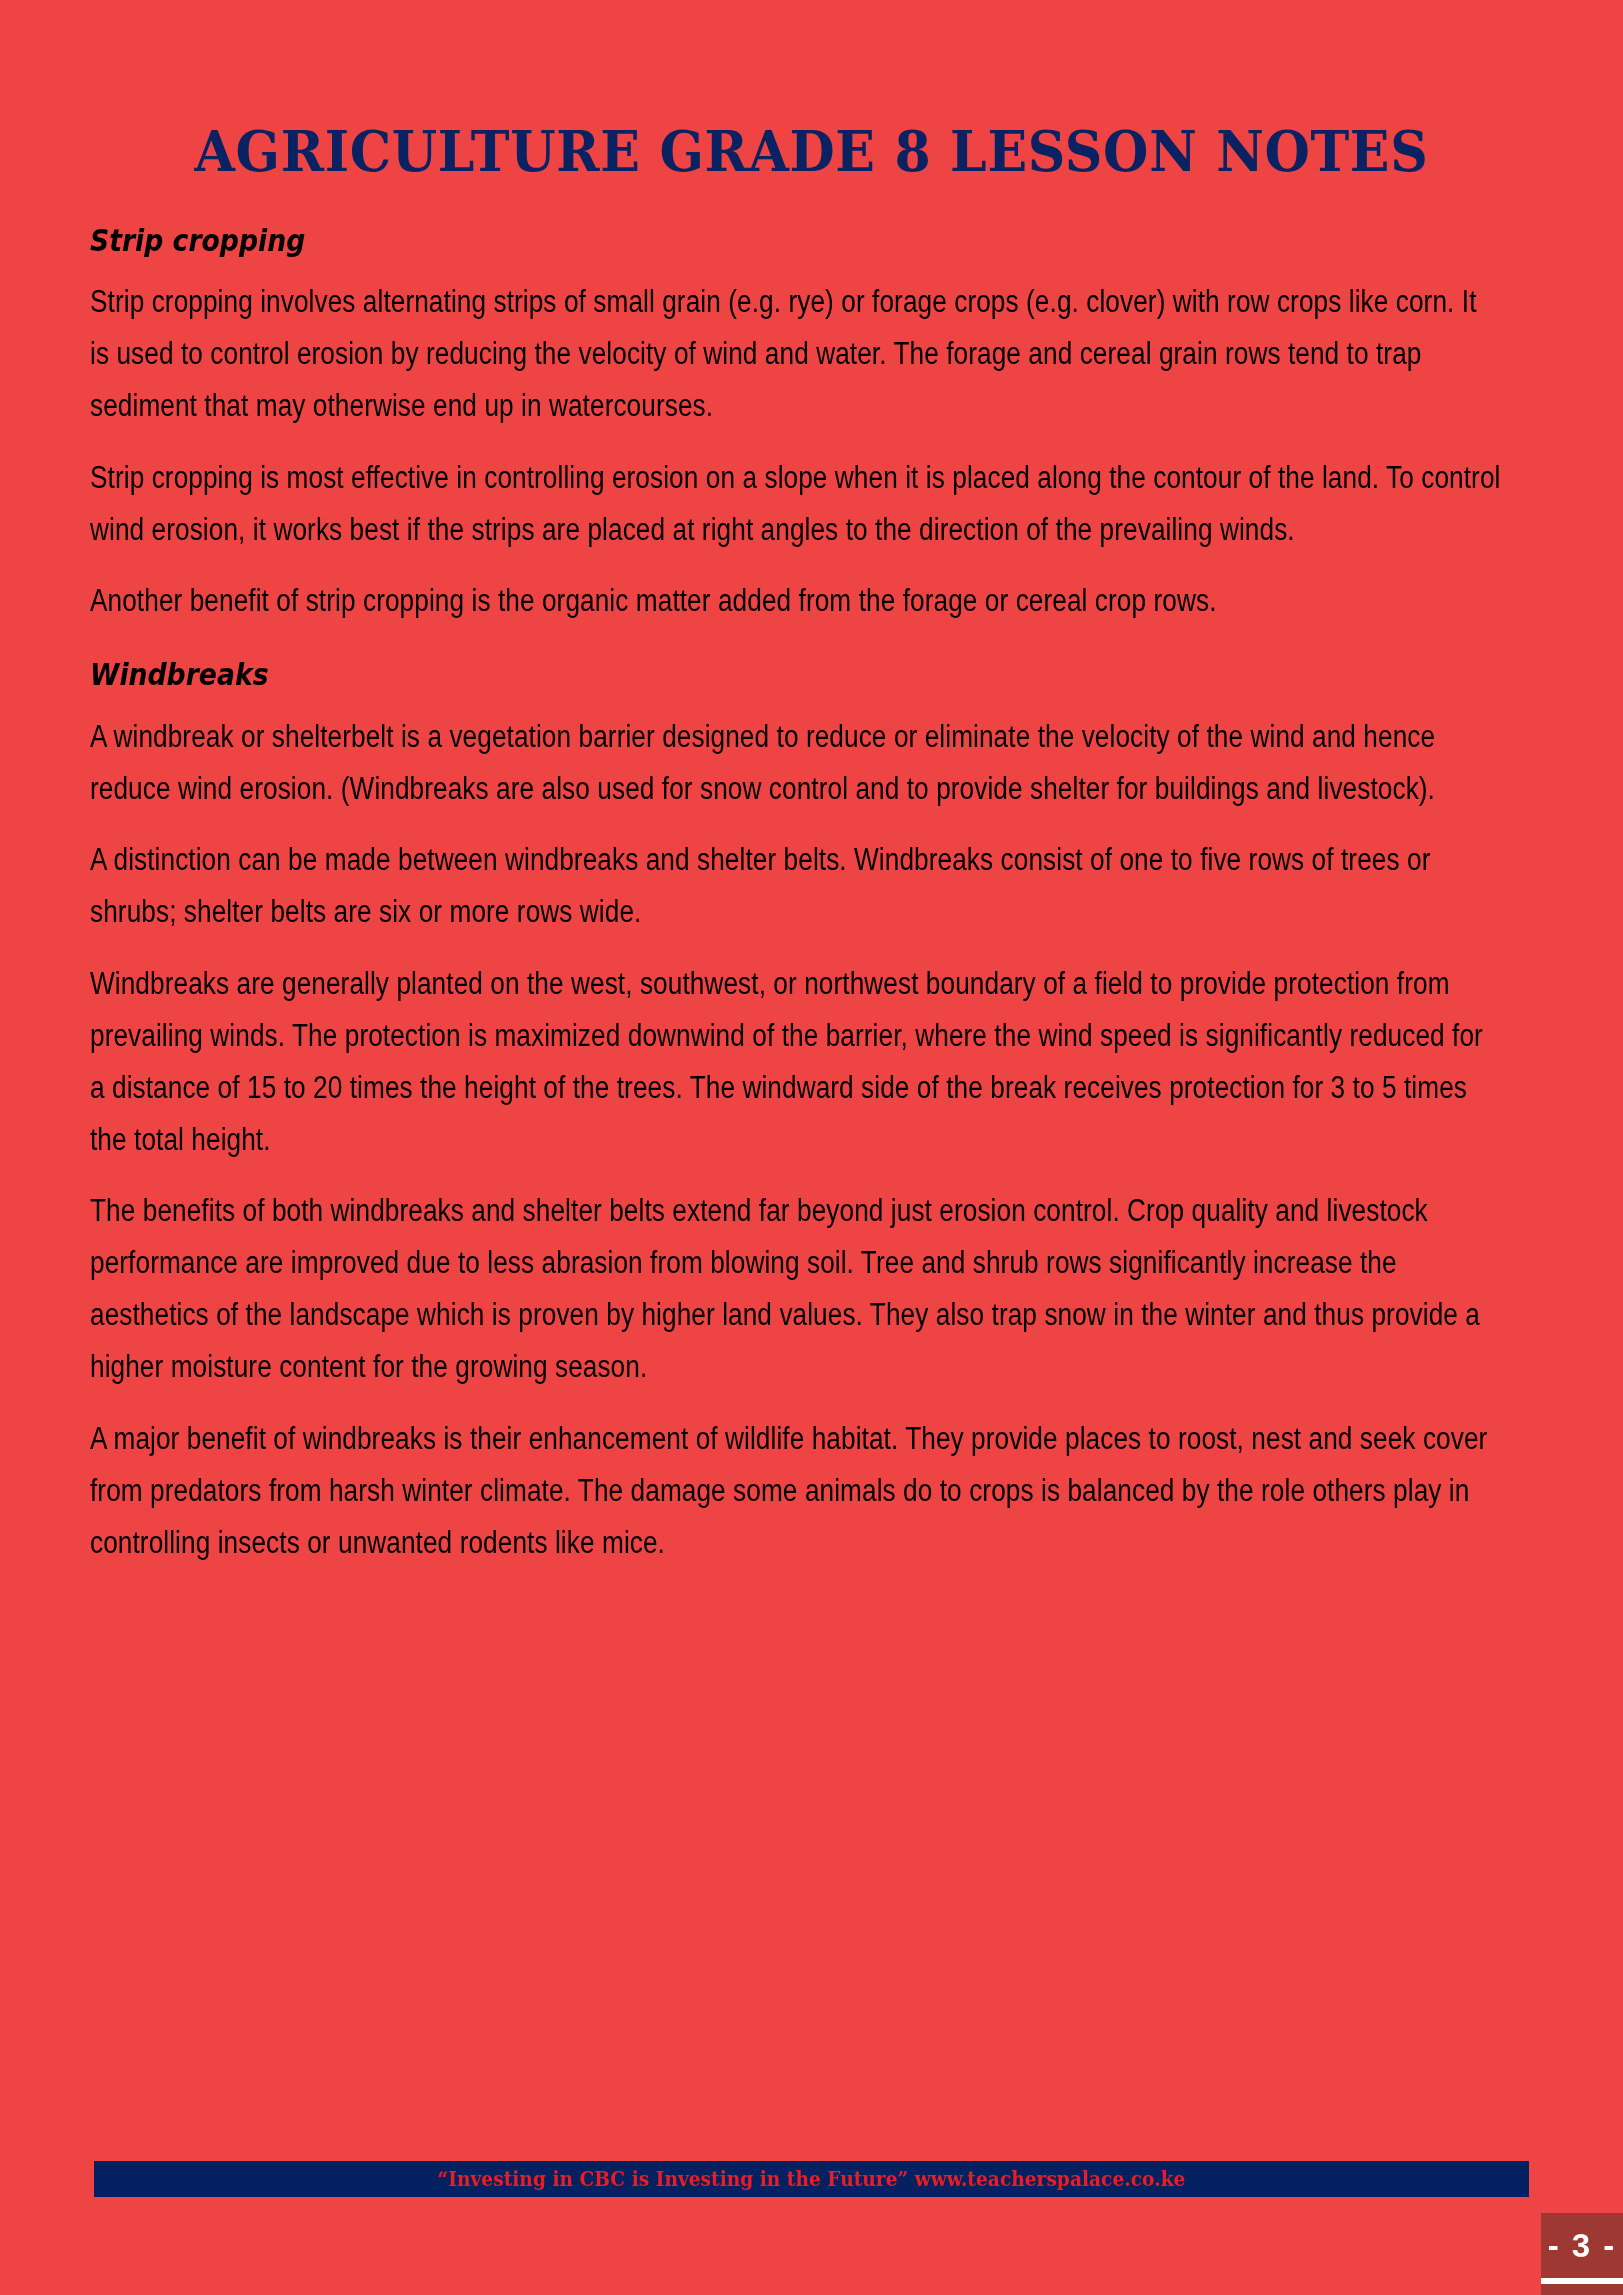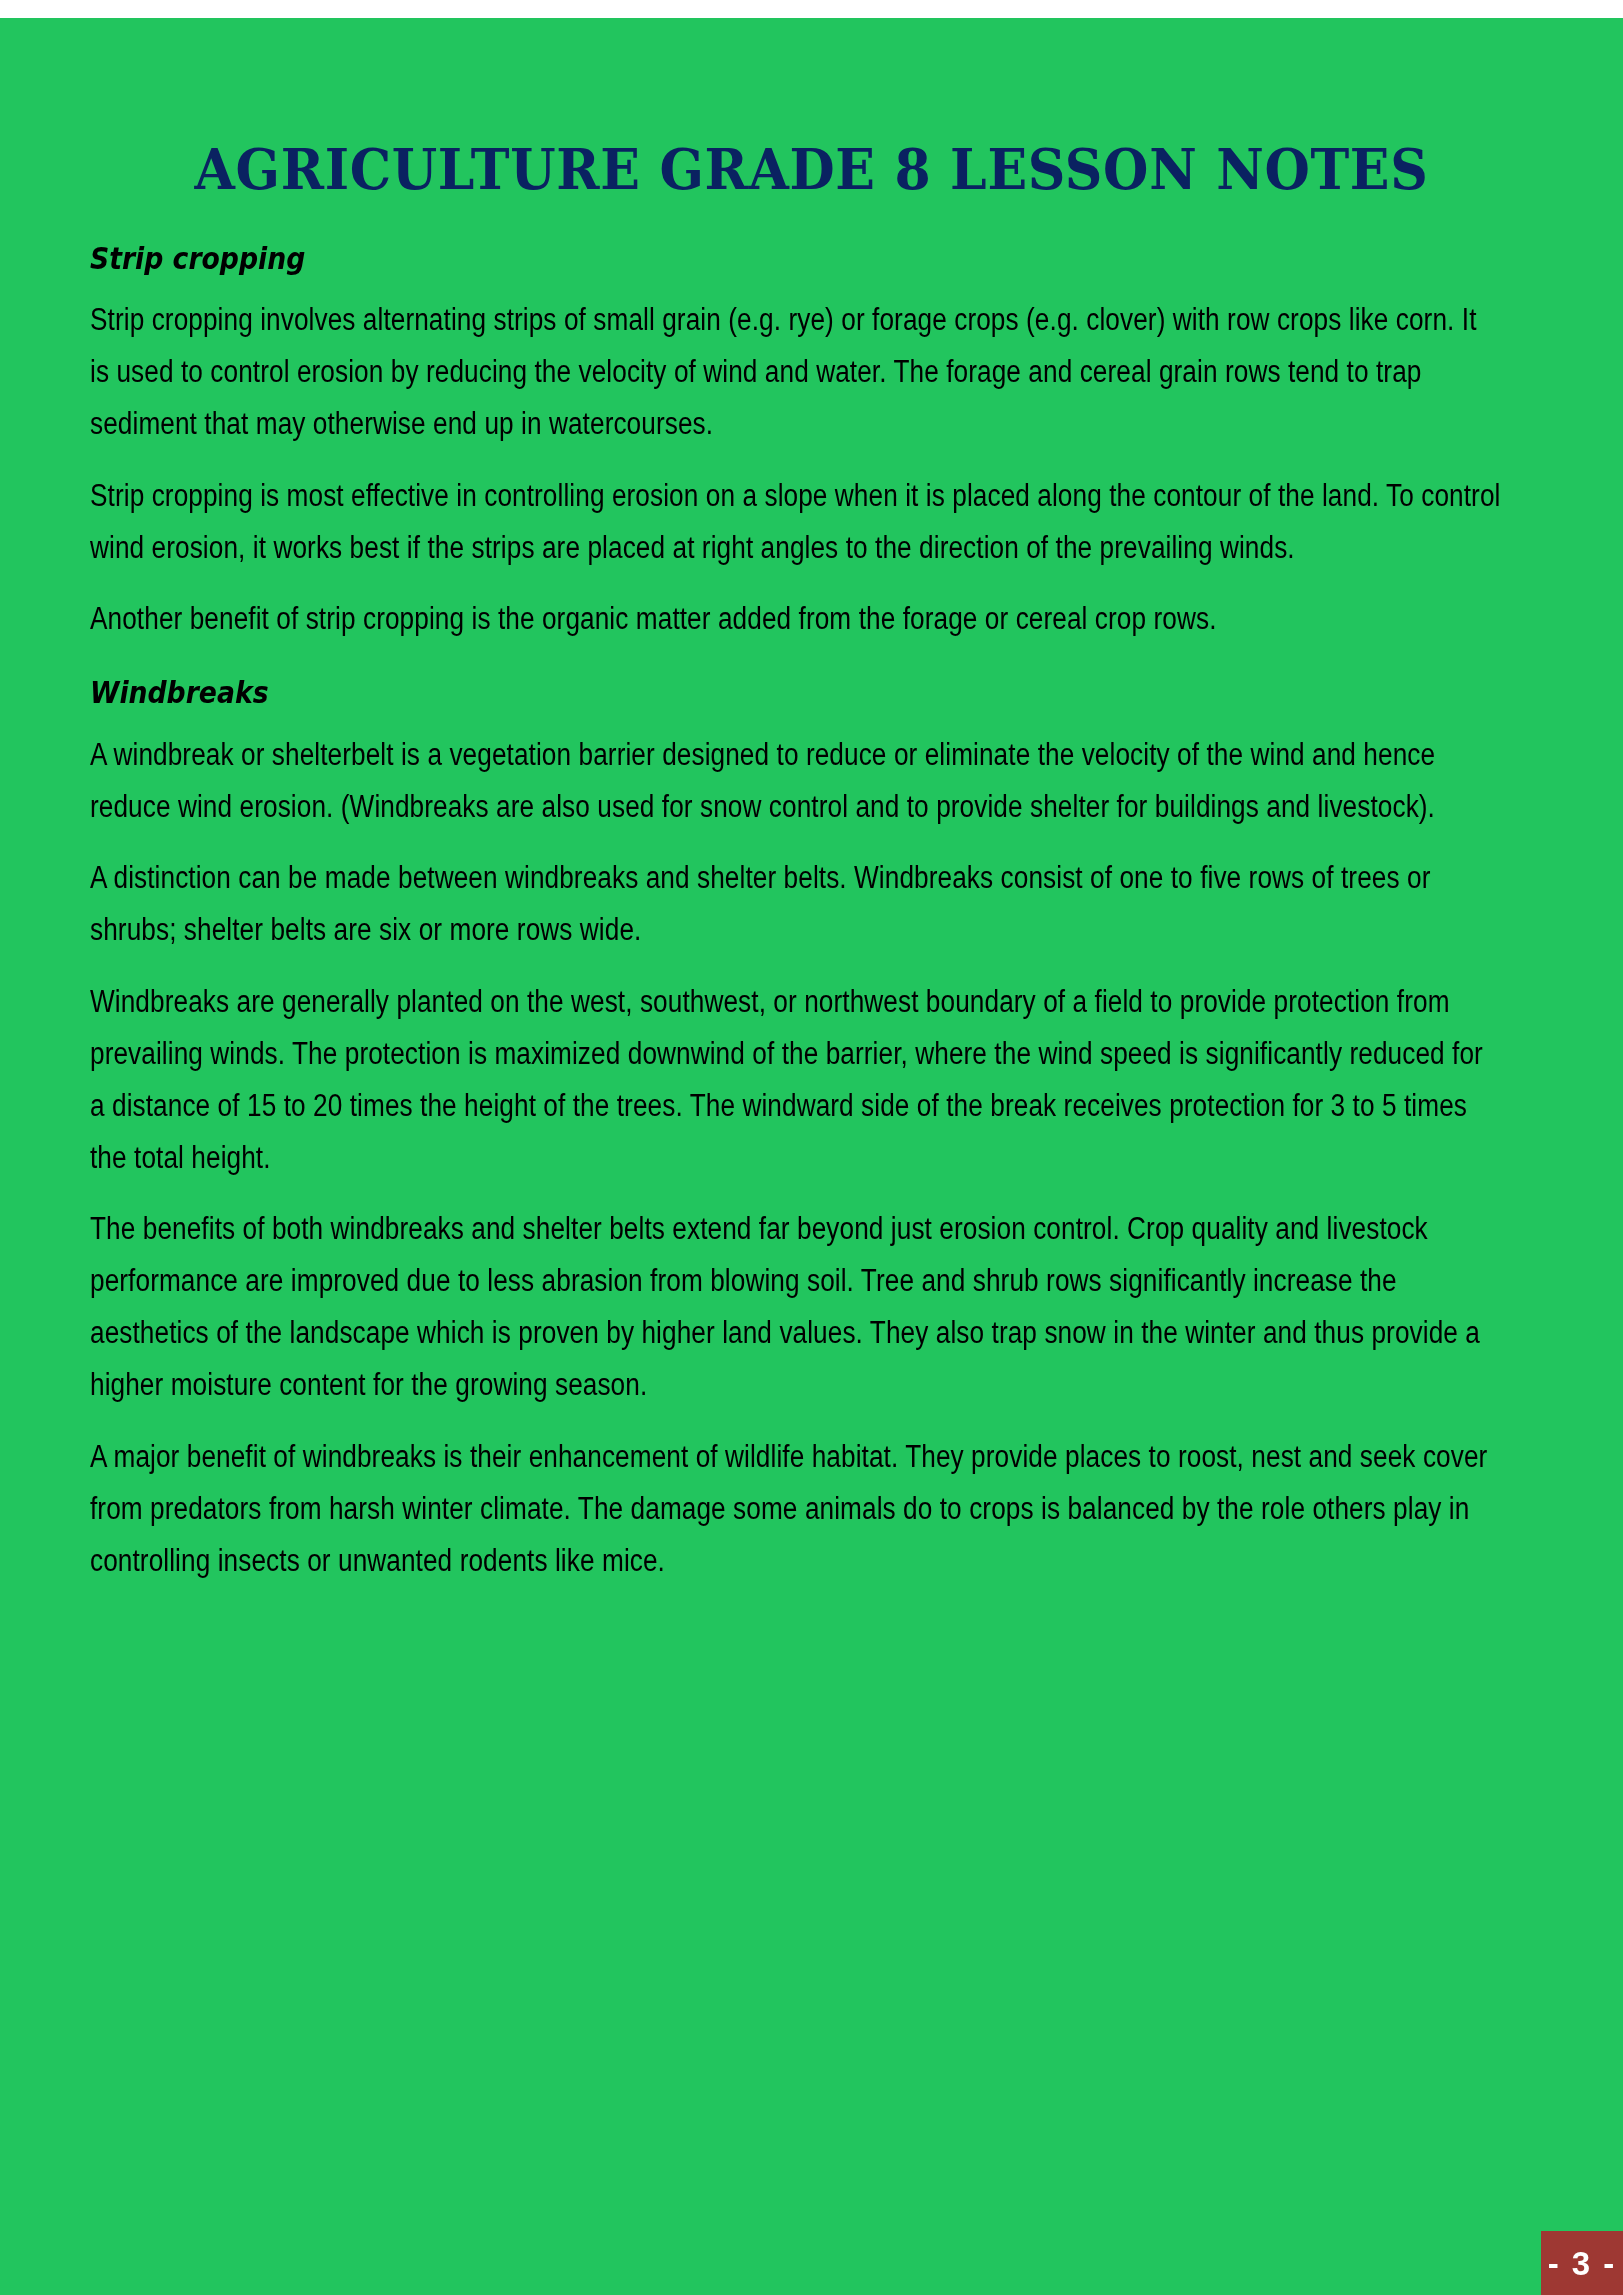--- a/index.html
+++ b/index.html
@@ -11,22 +11,21 @@
     width: 1623px;
     height: 2295px;
     position: relative;
     overflow: hidden;
     font-family: "Liberation Sans", "DejaVu Sans", sans-serif;
   }
 
   .page {
     position: absolute;
     inset: 0;
-    background: #22c55e;
-    margin-top: 18px;
+    background: #ef4444;
   }
 
   
   .doc-title {
     position: absolute;
     top: 84px;
     left: 0;
     width: 1623px;
     text-align: center;
     color: #0A2261;
@@ -157,20 +156,23 @@
     <p class="para">A distinction can be made between windbreaks and shelter belts. Windbreaks consist of one to five rows of trees or shrubs; shelter belts are six or more rows wide.</p>
 
     <p class="para">Windbreaks are generally planted on the west, southwest, or northwest boundary of a field to provide protection from prevailing winds. The protection is maximized downwind of the barrier, where the wind speed is significantly reduced for a distance of 15 to 20 times the height of the trees. The windward side of the break receives protection for 3 to 5 times the total height.</p>
 
     <p class="para">The benefits of both windbreaks and shelter belts extend far beyond just erosion control. Crop quality and livestock performance are improved due to less abrasion from blowing soil. Tree and shrub rows significantly increase the aesthetics of the landscape which is proven by higher land values. They also trap snow in the winter and thus provide a higher moisture content for the growing season.</p>
 
     <p class="para">A major benefit of windbreaks is their enhancement of wildlife habitat. They provide places to roost, nest and seek cover from predators from harsh winter climate. The damage some animals do to crops is balanced by the role others play in controlling insects or unwanted rodents like mice.</p>
 
   </div>
 
+  <div class="footer-bar">
+    <div class="footer-text">“Investing in CBC is Investing in the Future” www.teacherspalace.co.ke</div>
+  </div>
 
   <div class="page-num-block">
     <div class="page-num-text">- 3 -</div>
     <div class="page-num-underline"></div>
   </div>
 
 </div>
 
 
 </body></html>

